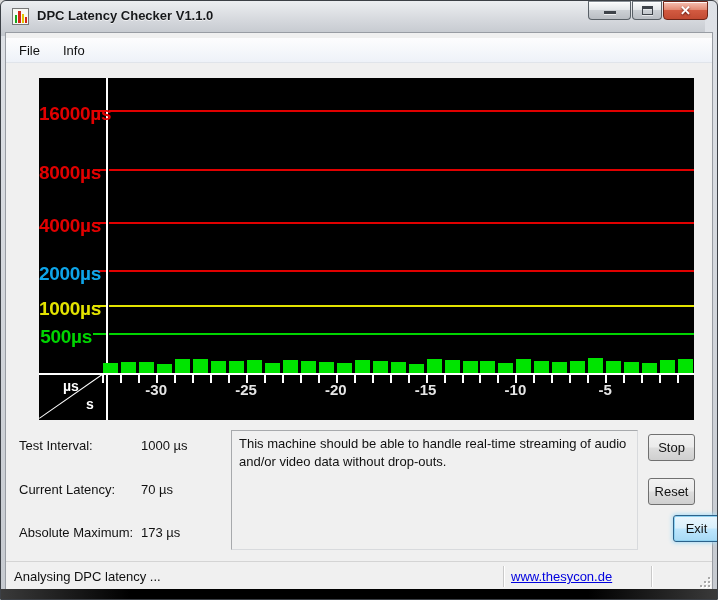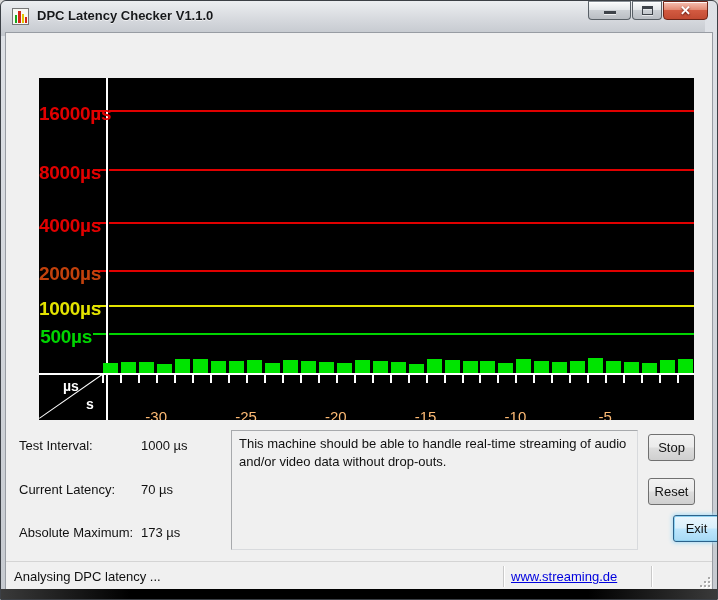--- a/index.html
+++ b/index.html
@@ -57,21 +57,21 @@
   .chart { position:absolute; left:38px; top:77px; width:655px; height:342px;
     background:#000; overflow:hidden; }
   .gridline { position:absolute; height:2px; }
   .grid-stub { position:absolute; height:2px; }
   .y-label { position:absolute; left:0; width:53px; text-align:right;
     font-size:19px; font-weight:bold; letter-spacing:-0.3px; }
   .axis-v { position:absolute; left:67px; top:0; width:2px; height:342px; background:#fff; }
   .axis-h { position:absolute; left:0; right:0; top:295px; height:2px; background:#fff; }
   .x-tick { position:absolute; top:297px; width:2px; height:8px; background:#fff; }
   .x-label { position:absolute; top:303px; width:40px; text-align:center;
-    color:#fdba74; font-size:15px; font-weight:normal;margin-top:27px; }
+    color:#e5e5e5; font-size:15px; font-weight:bold; }
   .bar { position:absolute; bottom:47px; width:15px; }
   .diag { position:absolute; left:0; top:340px; width:82px; height:1px; background:#fff;
     transform-origin:0 0; transform:rotate(-34.9deg); }
   .unit-y { position:absolute; left:24px; top:300px; color:#fff; font-size:14px; font-weight:bold; }
   .unit-x { position:absolute; left:47px; top:318px; color:#fff; font-size:14px; font-weight:bold; }
 
   
   .stats { position:absolute; left:18px; top:429px; width:205px; font-size:13px; color:#111; }
   .stat-row { position:absolute; left:0; width:205px; }
   .stat-label { display:inline-block;text-align:center; }
@@ -119,39 +119,43 @@
     <span class="cap-btn btn-max">
         <span class="glyph-max"></span>
       </span>
     <span class="cap-btn btn-close">
         <span class="glyph-close">✕</span>
       </span>
   </div>
 
   <div class="client"></div>
 
+  <div class="menubar">
+    <span class="menu-item">File</span>
+    <span class="menu-item">Info</span>
+  </div>
 
   <div class="chart">
     <div class="axis-v"></div>
     <div class="axis-h"></div>
     <div class="diag"></div>
     <span class="unit-y">µs</span>
     <span class="unit-x">s</span>
   <div class="gridline" style="top: 32px; left: 70px; right: 0px; background: rgb(225, 0, 0);"></div>
       <div class="grid-stub" style="top: 32px; left: 54px; width: 13px; background: rgb(225, 0, 0);"></div>
       <div class="y-label" style="top: 25px; color: rgb(225, 0, 0);">16000µs</div>
       <div class="gridline" style="top: 91px; left: 70px; right: 0px; background: rgb(225, 0, 0);"></div>
       <div class="grid-stub" style="top: 91px; left: 54px; width: 13px; background: rgb(225, 0, 0);"></div>
       <div class="y-label" style="top: 84px; color: rgb(225, 0, 0);">8000µs</div>
       <div class="gridline" style="top: 144px; left: 70px; right: 0px; background: rgb(225, 0, 0);"></div>
       <div class="grid-stub" style="top: 144px; left: 54px; width: 13px; background: rgb(225, 0, 0);"></div>
       <div class="y-label" style="top: 137px; color: rgb(225, 0, 0);">4000µs</div>
       <div class="gridline" style="top: 192px; left: 70px; right: 0px; background: rgb(225, 0, 0);"></div>
       <div class="grid-stub" style="top: 192px; left: 54px; width: 13px; background: rgb(225, 0, 0);"></div>
-      <div class="y-label" style="top: 185px; color: #c2410c;">2000µs</div>
+      <div class="y-label" style="top: 185px; color: #0ea5e9;">2000µs</div>
       <div class="gridline" style="top: 227px; left: 70px; right: 0px; background: rgb(227, 227, 0);"></div>
       <div class="grid-stub" style="top: 227px; left: 54px; width: 13px; background: rgb(227, 227, 0);"></div>
       <div class="y-label" style="top: 220px; color: rgb(227, 227, 0);">1000µs</div>
       <div class="gridline" style="top: 255px; left: 70px; right: 0px; background: rgb(0, 212, 0);"></div>
       <div class="grid-stub" style="top: 255px; left: 54px; width: 13px; background: rgb(0, 212, 0);"></div>
       <div class="y-label" style="top: 248px; color: rgb(0, 212, 0);">500µs</div>
       <div class="x-tick" style="left: 638.04px;"></div>
       <div class="x-tick" style="left: 620.08px;"></div>
       <div class="x-tick" style="left: 602.12px;"></div>
       <div class="x-tick" style="left: 584.16px;"></div>
@@ -244,21 +248,21 @@
     <span>This machine should be able to handle real-time streaming of audio and/or video data without drop-outs.</span>
   </div>
 
   <div class="action-btn" style="top:433px">Stop</div>
   <div class="action-btn" style="top:477px">Reset</div>
   <div class="action-btn focused" style="top:514px">Exit</div>
 
   <div class="statusbar">
     <span class="status-text">Analysing DPC latency ...</span>
     <span class="status-sep" style="left:497px"></span>
-    <span class="status-link">www.streaming.de</span>
+    <span class="status-link">www.thesycon.de</span>
     <span class="status-sep" style="left:645px"></span>
     <span class="resize-grip">
       <b style="right:0;bottom:0"></b>
         <b style="right:4px;bottom:0"></b>
         <b style="right:8px;bottom:0"></b>
       <b style="right:0;bottom:4px"></b>
         <b style="right:4px;bottom:4px"></b>
       <b style="right:0;bottom:8px"></b>
     </span>
   </div>

